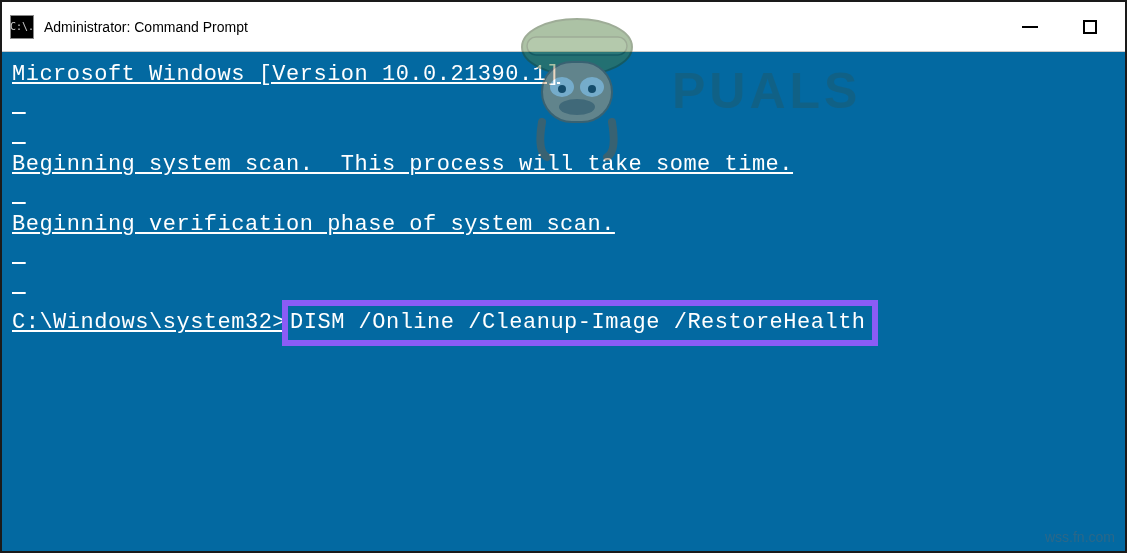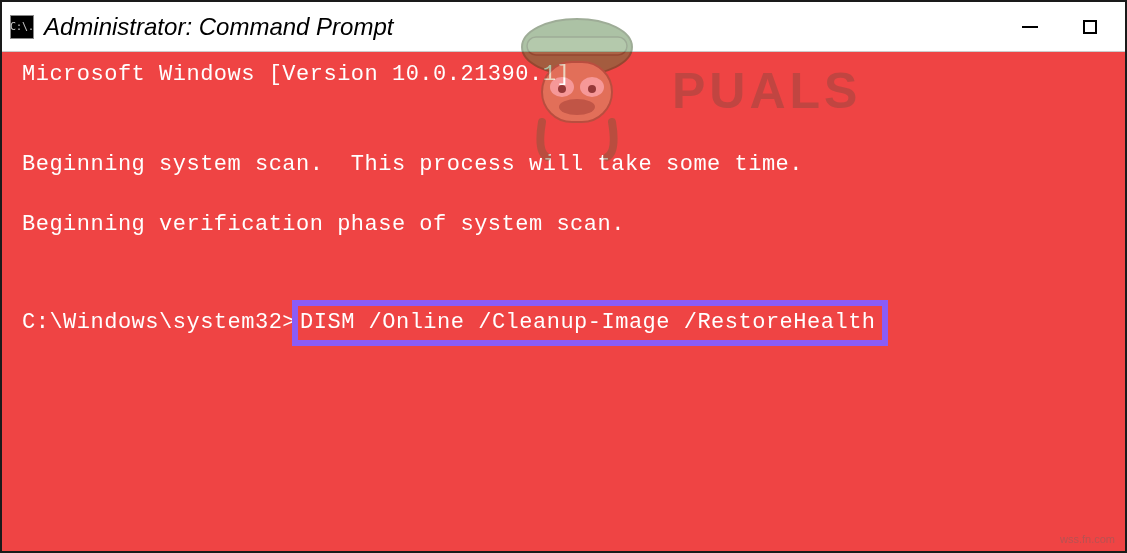--- a/index.html
+++ b/index.html
@@ -38,24 +38,23 @@
       border: 1px solid #888;
       display: inline-flex;
       align-items: center;
       justify-content: center;
       color: #ccc;
       font-size: 10px;
       font-family: monospace;
       margin-right: 10px;
     }
     .title-text {
-      font-size: 24px;
+      font-size: 14px;
       color: #000;
       font-weight: 400;
-      font-style: italic;
     }
     .window-controls {
       position: absolute;
       right: 0;
       top: 0;
       height: 100%;
       display: flex;
       align-items: center;
       gap: 30px;
       padding-right: 20px;
@@ -73,29 +72,30 @@
       width: 16px;
       height: 2px;
       background: #000;
     }
     .maximize-box {
       width: 14px;
       height: 14px;
       border: 2px solid #000;
     }
     .terminal {
-      background: #ef4444;
+      background: #0369a1;
       color: #fff;
       font-family: 'Consolas', 'Courier New', monospace;
       font-size: 22px;
       line-height: 30px;
-      padding: 8px 20px;
+      padding: 8px 10px;
       height: calc(100% - 50px);
       position: relative;
       letter-spacing: 0.5px;
+      text-decoration: underline;
     }
     .terminal-line {
       white-space: pre;
       min-height: 30px;
     }
     .highlight-box {
       border: 6px solid #8b5cf6;
       display: inline-block;
       padding: 2px 6px 2px 2px;
       margin-left: -4px;
@@ -122,21 +122,21 @@
       letter-spacing: 4px;
       font-family: Arial, sans-serif;
       z-index: 9;
       pointer-events: none;
     }
     .small-watermark {
       position: absolute;
       bottom: 6px;
       right: 10px;
       color: #666;
-      font-size: 11px;
+      font-size: 14px;
       opacity: 0.4;
       z-index: 10;
       font-family: Arial, sans-serif;
       pointer-events: none;
     }
   </style>
 </head>
 <body>
 
 <div class="window">

